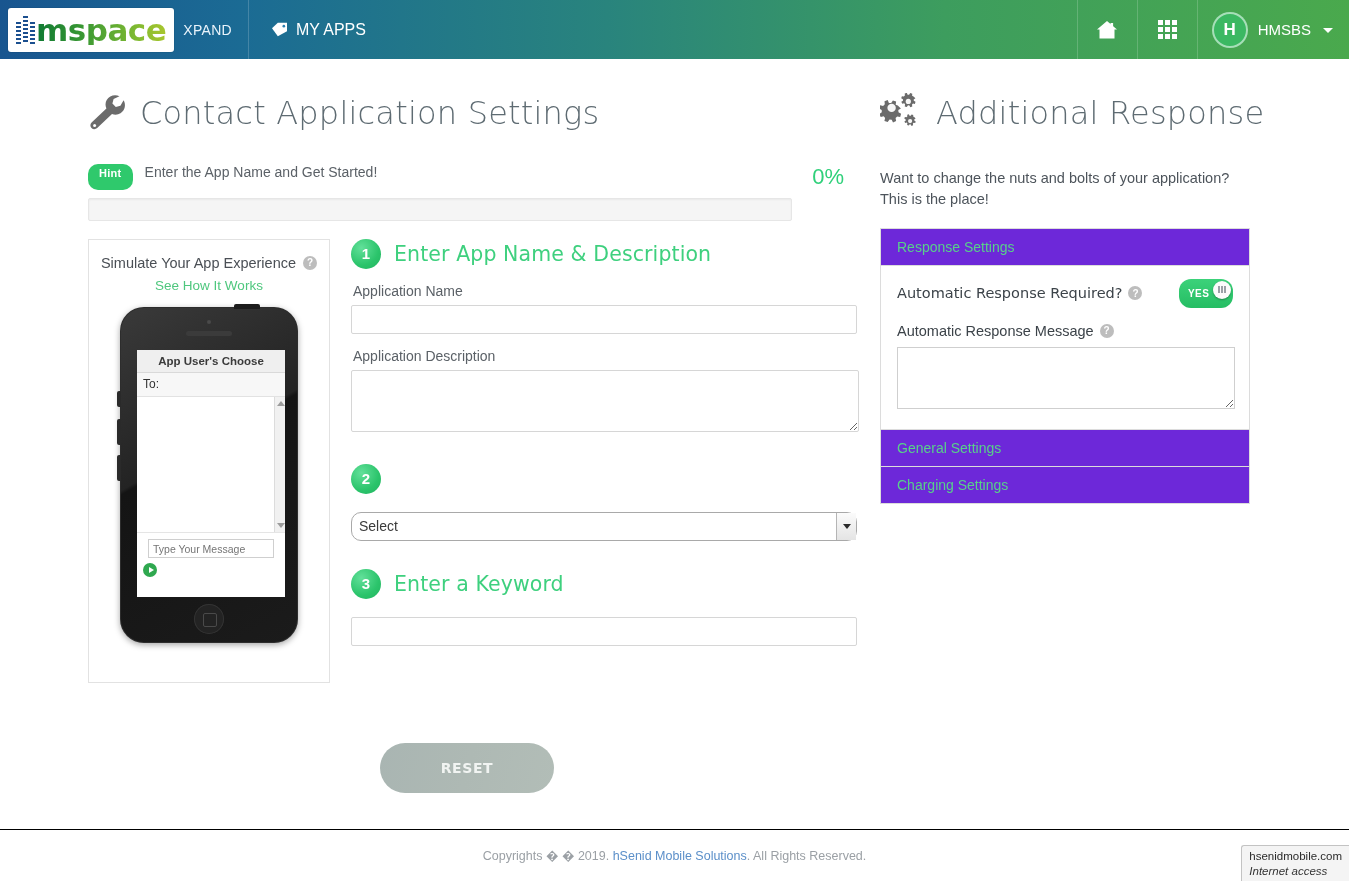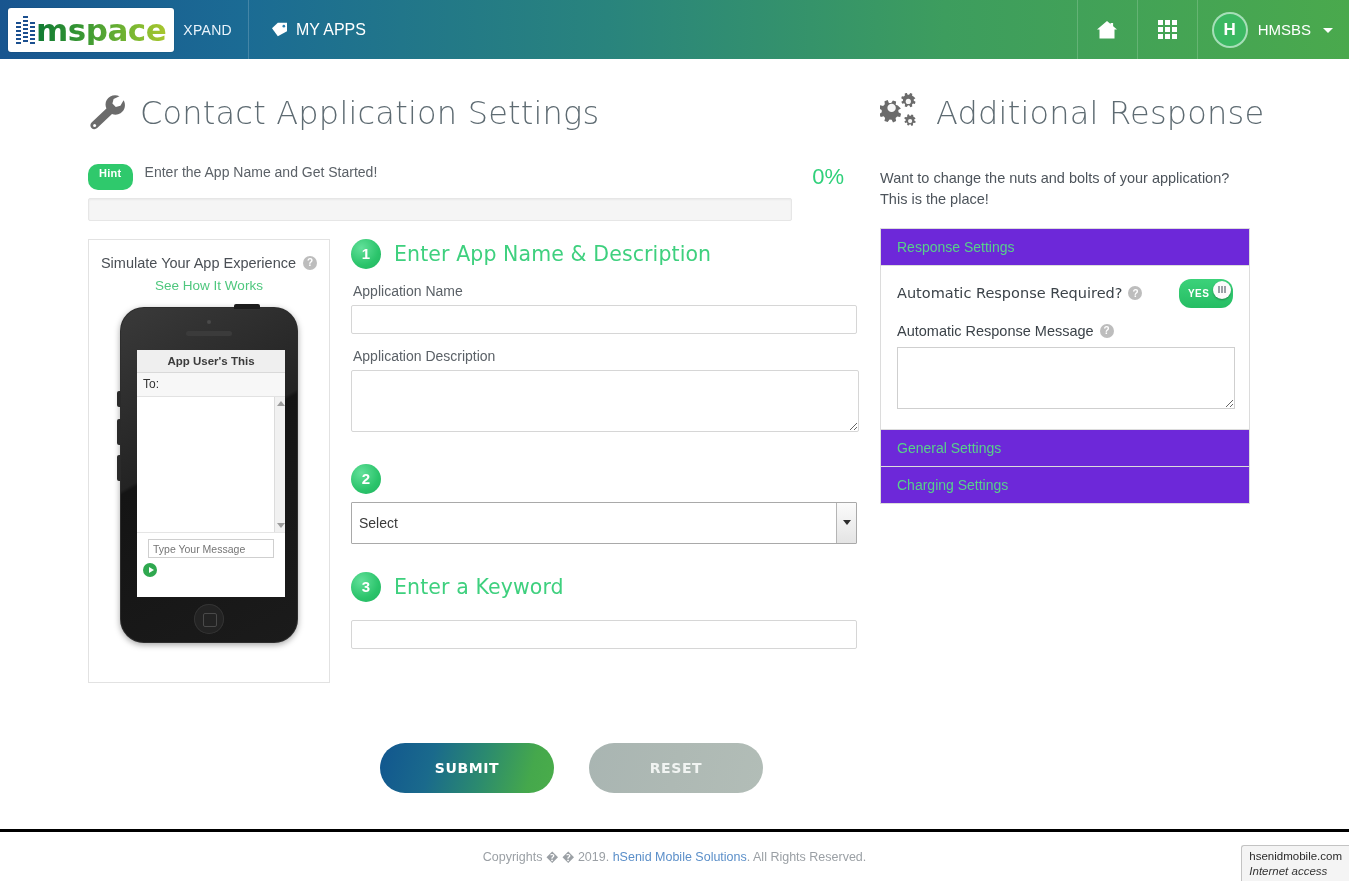--- a/index.html
+++ b/index.html
@@ -268,25 +268,25 @@
   .txt-area {
     width: 508px; height: 62px;
     border: 1px solid #d6d6d6; background: #fff;
     font-size: 14px; color: #333; padding: 5px 8px;
     border-radius: 2px; resize: both;
     font-family: "Liberation Sans", sans-serif;
   }
   .step-block-2 { margin-top: 28px; }
   .step-block-3 { margin-top: 28px; }
   #shortcode-select {
-    margin-top: 8px;
-    width: 506px; height: 42px;
+    margin-top: 18px;
+    width: 506px; height: 29px;
     border: 1px solid #a9a9a9; background: #fff;
     display: flex; align-items: stretch;
-    border-radius: 1px;
+    border-radius: 10px;
     cursor: pointer;
   }
   #shortcode-select .sel-val {
     flex: 1; display: flex; align-items: center; padding-left: 7px;
     font-size: 14px; color: #3a3a3a;
   }
   #shortcode-select .sel-arrow {
     width: 20px; border-left: 1px solid #b5b5b5;
     background: linear-gradient(to bottom, #fbfbfb, #e4e4e4);
     display: flex; align-items: center; justify-content: center;
@@ -351,21 +351,21 @@
     margin-top: 8px;
     width: 338px; height: 62px;
     border: 1px solid #cfcfcf; background: #fff;
     resize: both; padding: 5px 7px; font-size: 14px;
     font-family: "Liberation Sans", sans-serif;
   }
 
   
   #footer {
     position: absolute; bottom: 0; left: 0; right: 0;
-    height: 52px; background: #fff; border-top: 3px solid #000000;
+    height: 52px; background: #fff; border-top: 1px solid #000000;
     display: flex; align-items: center; justify-content: center;
     font-size: 12.5px; color: #9ba0a5;
   }
   #footer a { color: #5b8fc9; text-decoration: none; }
   #status-tip {
     position: absolute; right: 0; bottom: 0;
     background: #f4f4f4; border: 1px solid #c3c3c3;
     border-right: none; border-bottom: none;
     border-radius: 3px 0 0 0;
     padding: 3px 7px 2px 7px;
@@ -462,21 +462,21 @@
 
         <div id="phone">
           <span class="pbtn-top"></span>
           <span class="pbtn-l pb1"></span>
           <span class="pbtn-l pb2"></span>
           <span class="pbtn-l pb3"></span>
           <span class="camdot"></span>
           <span class="speaker"></span>
 
           <div id="phone-screen">
-            <div id="inbox-title">App User's This</div>
+            <div id="inbox-title">App User's Choose</div>
             <div id="inbox-to">To:</div>
             <div id="inbox-body">
               <div id="inbox-scroll">
                 <span class="sc-arrow sc-up"></span>
                 <span class="sc-arrow sc-dn"></span>
               </div>
             </div>
             <div id="msg-area">
               <input id="msg-input" type="text" placeholder="Type Your Message" style="">
               <div id="send-btn">
@@ -518,21 +518,20 @@
           <div class="step-head">
             <span class="step-num">3</span>
             <span class="step-title">Enter a Keyword</span>
           </div>
           <input class="txt-input" id="keyword-input" type="text" value="" style="">
         </div>
       </div>
     </div>
 
     <div id="btn-row">
-      <button class="pill-btn" id="submit-btn">SUBMIT</button>
       <button class="pill-btn" id="reset-btn">RESET</button>
     </div>
   </div>
 
   <div id="right-col">
     <div class="right-title-row">
       <svg class="title-icon" width="46" height="40" viewBox="0 0 46 40">
         <g fill="#6b6b6b">
           <path d="M17.8 12.6 l-2.1 -0.9 0.4 -3.1 -3.2 -1.1 -1.7 2.6 -2.3 -0.2 -1.2 -2.9 -3.2 1.2 0.3 3.1 -1.7 1.6 -3 -0.7 -1.1 3.3 2.7 1.5 0.1 2.3 -2.6 1.6 1.5 3.1 3 -0.8 1.4 1.8 -0.7 3 3.3 0.9 1.8 -2.5 2.2 0.3 1.3 2.8 3.1 -1.4 -0.5 -3 1.6 -1.6 3 0.6 0.9 -3.3 -2.6 -1.5 -0.2 -2.2 2.6 -1.7 z"></path>
           <circle cx="11.6" cy="14.9" r="4.2" fill="#f7f7f7"></circle>

